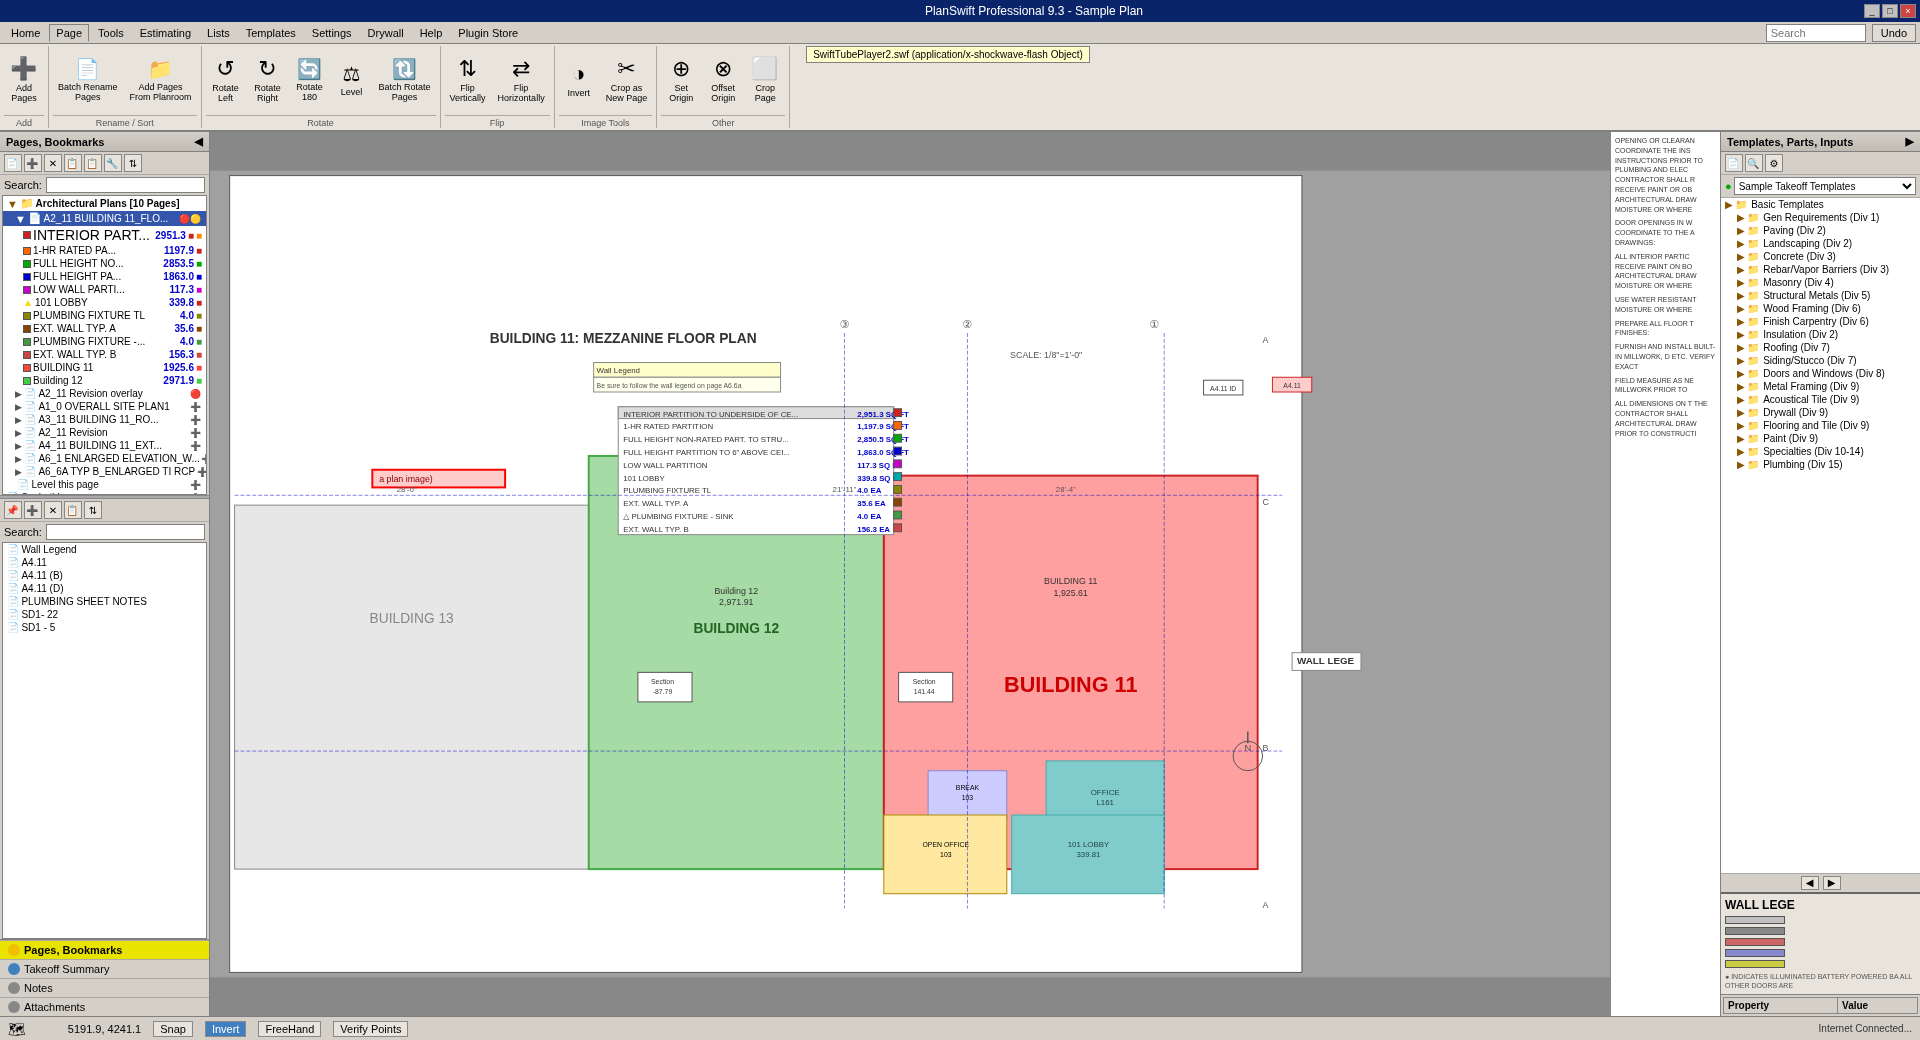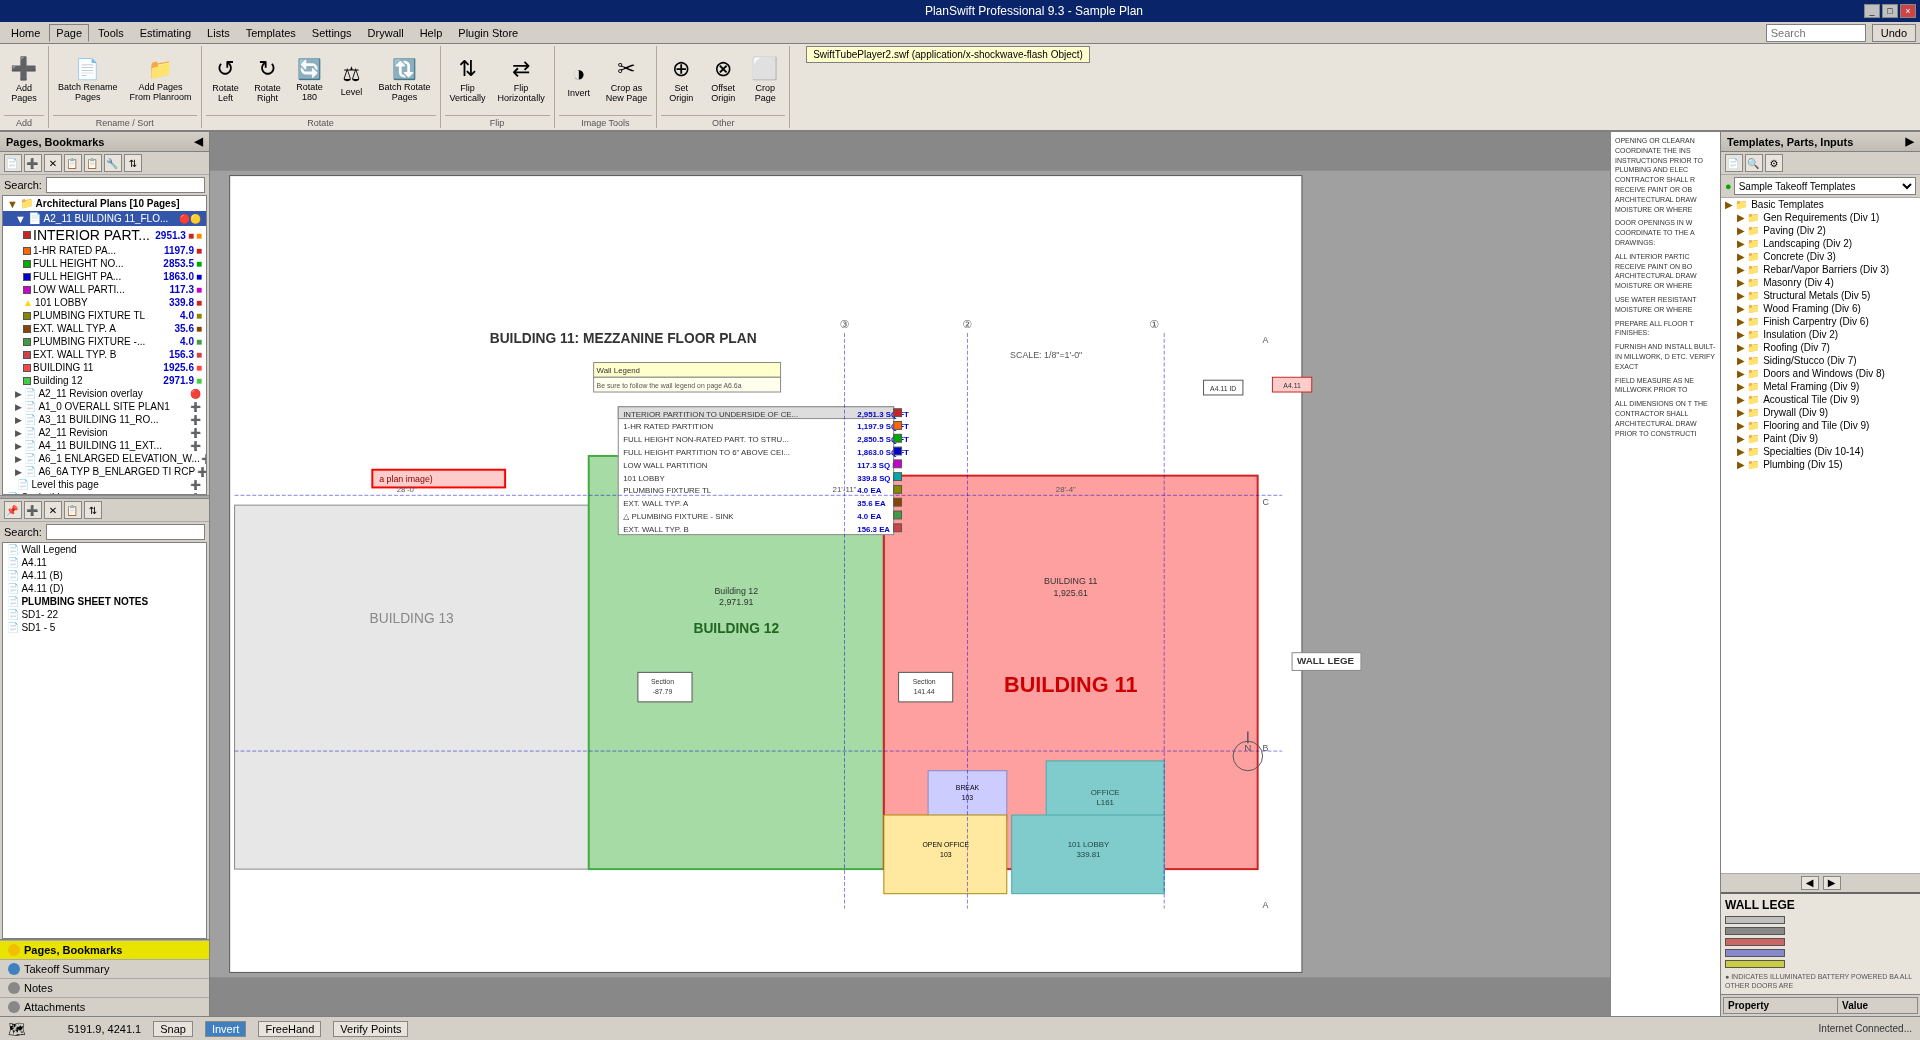--- a/index.html
+++ b/index.html
@@ -404,21 +404,21 @@
       <div class="tree-item">
         <span style="font-size:10px;">📄</span>
         <span style="font-size:10px;">A4.11 (B)</span>
       </div>
       <div class="tree-item">
         <span style="font-size:10px;">📄</span>
         <span style="font-size:10px;">A4.11 (D)</span>
       </div>
       <div class="tree-item">
         <span style="font-size:10px;">📄</span>
-        <span style="font-size:10px;font-weight:bold;">PLUMBING SHEET NOTES</span>
+        <span style="font-size:10px;">PLUMBING SHEET NOTES</span>
       </div>
       <div class="tree-item">
         <span style="font-size:10px;">📄</span>
         <span style="font-size:10px;">SD1- 22</span>
       </div>
       <div class="tree-item">
         <span style="font-size:10px;">📄</span>
         <span style="font-size:10px;">SD1 - 5</span>
       </div>
     </div>

